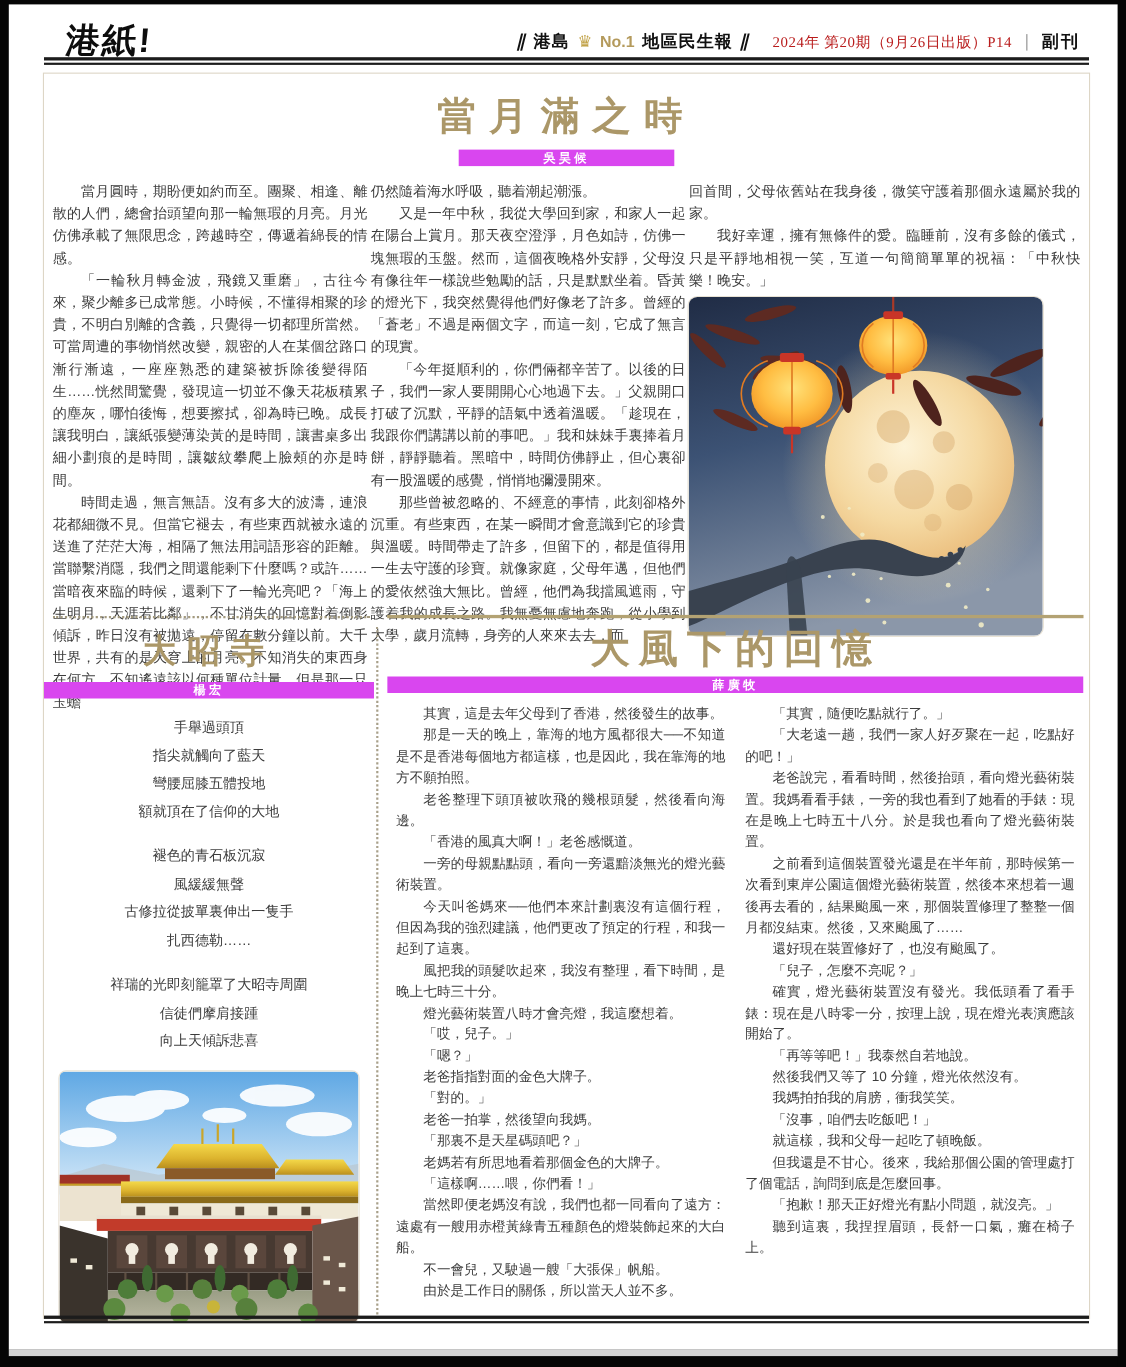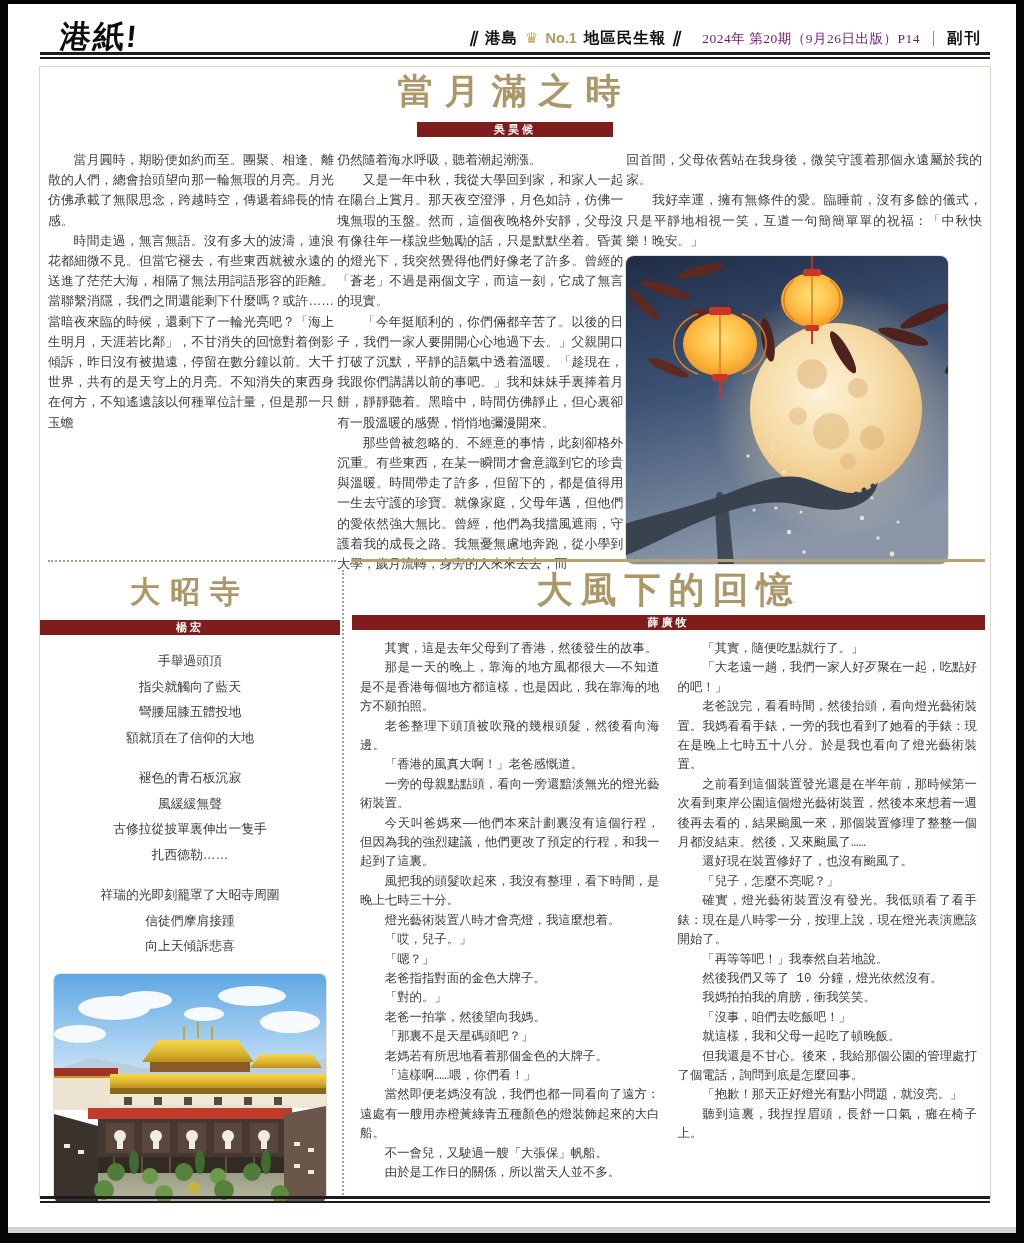--- a/index.html
+++ b/index.html
@@ -11,37 +11,37 @@
 .black-strip { flex:1; background:#050505; }
 
 
 .logo { position:absolute; left:52px; top:12px; font-size:31px; font-weight:900; color:#0d0d0d;
         letter-spacing:2px; transform:skewX(-5deg); font-family:"Liberation Sans",sans-serif; }
 .mast { position:absolute; right:34px; top:24px; display:flex; align-items:baseline; gap:7px; white-space:nowrap; }
 .mast .slash { font-weight:900; font-size:16px; transform:skewX(-14deg); display:inline-block; color:#111; }
 .mast .b15 { font-weight:800; font-size:15.5px; color:#111; letter-spacing:1px; }
 .mast .crown { color:#c2a34a; font-size:15px; }
 .mast .no1 { color:#b49a5c; font-weight:800; font-size:14.5px; }
-.mast .issue { font-family:"Liberation Serif","DejaVu Serif",serif; font-size:13.5px; color:#701a75; margin-left:14px; letter-spacing:0.5px;}
+.mast .issue { font-family:"Liberation Serif","DejaVu Serif",serif; font-size:13.5px; color:#b91c1c; margin-left:14px; letter-spacing:0.5px;}
 .mast .vdiv { border-left:1.5px solid #8a8a8a; height:15px; align-self:center; margin:0 6px; }
 .mast .sec { font-weight:800; font-size:15.5px; color:#111; letter-spacing:2px; }
 .hr-double { position:absolute; left:32px; right:26px; top:48px; height:7px;
              border-top:3px solid #1c1c1c; border-bottom:2px solid #1c1c1c; }
 
 
 .content-border { position:absolute; left:31px; right:25px; top:62px; bottom:28px;
                   border:1px solid #ddd6c6; pointer-events:none; }
 
-.accent-bar { background:#7f1d1d; color:#fff; font-size:11px; font-weight:700;
+.accent-bar { background:#d946ef; color:#fff; font-size:11px; font-weight:700;
               display:flex; align-items:center; justify-content:center; height:15px; letter-spacing:3px; }
 
 .serif-title { font-family:"Liberation Serif","DejaVu Serif",serif; font-weight:700; color:#ab9768; text-align:center; }
 
 
-.art1 { position:absolute; left:36px; right:30px; top:64px; height:496px; }
+.art1 { position:absolute; left:36px; right:30px; top:78px; height:496px; }
 .art1-title { font-size:35px; letter-spacing:12px; }
 .art1 .accent-bar { width:196px; margin:7px auto 0; }
 .cols { display:flex; gap:3px; margin-top:13px; padding:0 4px; }
 .col { text-align:justify; }
 .col.c1 { width:288px; } .col.c2 { width:288px; } .col.c3 { width:358px; }
 .para { font-size:12.8px; line-height:20.2px; text-indent:2em; color:#3c3c3c; }
 .col.cont .para:first-child { text-indent:0; }
 .fig-moon { width:322px; height:308px; margin-top:5px; border-radius:8px; overflow:hidden; box-shadow:0 0 0 1px #e8e2d4; }
 
 
@@ -55,21 +55,21 @@
 .poem .accent-bar { margin-top:7px; }
 .poem-body { margin-top:13px; text-align:center; }
 .stanza { margin-bottom:15px; }
 .poem-line { font-size:12.8px; line-height:25.5px; color:#3c3c3c; }
 .fig-temple { width:272px; height:228px; margin:10px auto 0; border-radius:6px; overflow:hidden; box-shadow:0 0 0 1px #e8e2d4; }
 
 
 .memoir { position:absolute; left:344px; right:31px; top:562px; bottom:32px; overflow:hidden; }
 .memoir-title { font-size:36px; letter-spacing:8px;text-align:center; }
 .memoir .accent-bar { margin-top:0; }
-.mem-cols { display:flex; gap:18px; margin-top:10px; padding:0 8px;font-family:Liberation Mono, monospace; }
+.mem-cols { display:flex; gap:18px; margin-top:10px; padding:0 8px; }
 .mem-col { flex:1; text-align:justify; }
 .mem-col .para { font-size:12.4px; line-height:19.4px; }
 
 .bottom-rule { position:absolute; left:32px; right:26px; top:1192px; height:7px;
                border-top:3px solid #1c1c1c; border-bottom:2px solid #1c1c1c; }
 </style>
 </head>
 <body>
 
 <div class="frame">
@@ -92,20 +92,21 @@
   <div class="content-border"></div>
 
   <div class="art1">
     <div class="serif-title art1-title">當月滿之時</div>
     <div class="accent-bar">
       <span>吳昊候</span>
     </div>
     <div class="cols">
       <div class="col c1">
               <p class="para">當月圓時，期盼便如約而至。團聚、相逢、離散的人們，總會抬頭望向那一輪無瑕的月亮。月光仿佛承載了無限思念，跨越時空，傳遞着綿長的情感。</p>
+              <p class="para">「一輪秋月轉金波，飛鏡又重磨」，古往今來，聚少離多已成常態。小時候，不懂得相聚的珍貴，不明白別離的含義，只覺得一切都理所當然。可當周遭的事物悄然改變，親密的人在某個岔路口漸行漸遠，一座座熟悉的建築被拆除後變得陌生……恍然間驚覺，發現這一切並不像天花板積累的塵灰，哪怕後悔，想要擦拭，卻為時已晚。成長讓我明白，讓紙張變薄染黃的是時間，讓書桌多出細小劃痕的是時間，讓皺紋攀爬上臉頰的亦是時間。</p>
               <p class="para">時間走過，無言無語。沒有多大的波濤，連浪花都細微不見。但當它褪去，有些東西就被永遠的送進了茫茫大海，相隔了無法用詞語形容的距離。當聯繫消隱，我們之間還能剩下什麼嗎？或許……當暗夜來臨的時候，還剩下了一輪光亮吧？「海上生明月，天涯若比鄰」，不甘消失的回憶對着倒影傾訴，昨日沒有被拋遠，停留在數分鐘以前。大千世界，共有的是天穹上的月亮。不知消失的東西身在何方，不知遙遠該以何種單位計量，但是那一只玉蟾</p>
             </div>
       <div class="col c2 cont">
               <p class="para">仍然隨着海水呼吸，聽着潮起潮漲。</p>
               <p class="para">又是一年中秋，我從大學回到家，和家人一起在陽台上賞月。那天夜空澄淨，月色如詩，仿佛一塊無瑕的玉盤。然而，這個夜晚格外安靜，父母沒有像往年一樣說些勉勵的話，只是默默坐着。昏黃的燈光下，我突然覺得他們好像老了許多。曾經的「蒼老」不過是兩個文字，而這一刻，它成了無言的現實。</p>
               <p class="para">「今年挺順利的，你們倆都辛苦了。以後的日子，我們一家人要開開心心地過下去。」父親開口打破了沉默，平靜的語氣中透着溫暖。「趁現在，我跟你們講講以前的事吧。」我和妹妹手裏捧着月餅，靜靜聽着。黑暗中，時間仿佛靜止，但心裏卻有一股溫暖的感覺，悄悄地彌漫開來。</p>
               <p class="para">那些曾被忽略的、不經意的事情，此刻卻格外沉重。有些東西，在某一瞬間才會意識到它的珍貴與溫暖。時間帶走了許多，但留下的，都是值得用一生去守護的珍寶。就像家庭，父母年邁，但他們的愛依然強大無比。曾經，他們為我擋風遮雨，守護着我的成長之路。我無憂無慮地奔跑，從小學到大學，歲月流轉，身旁的人來來去去，而</p>
             </div>
       <div class="col c3 cont">
         <div>

